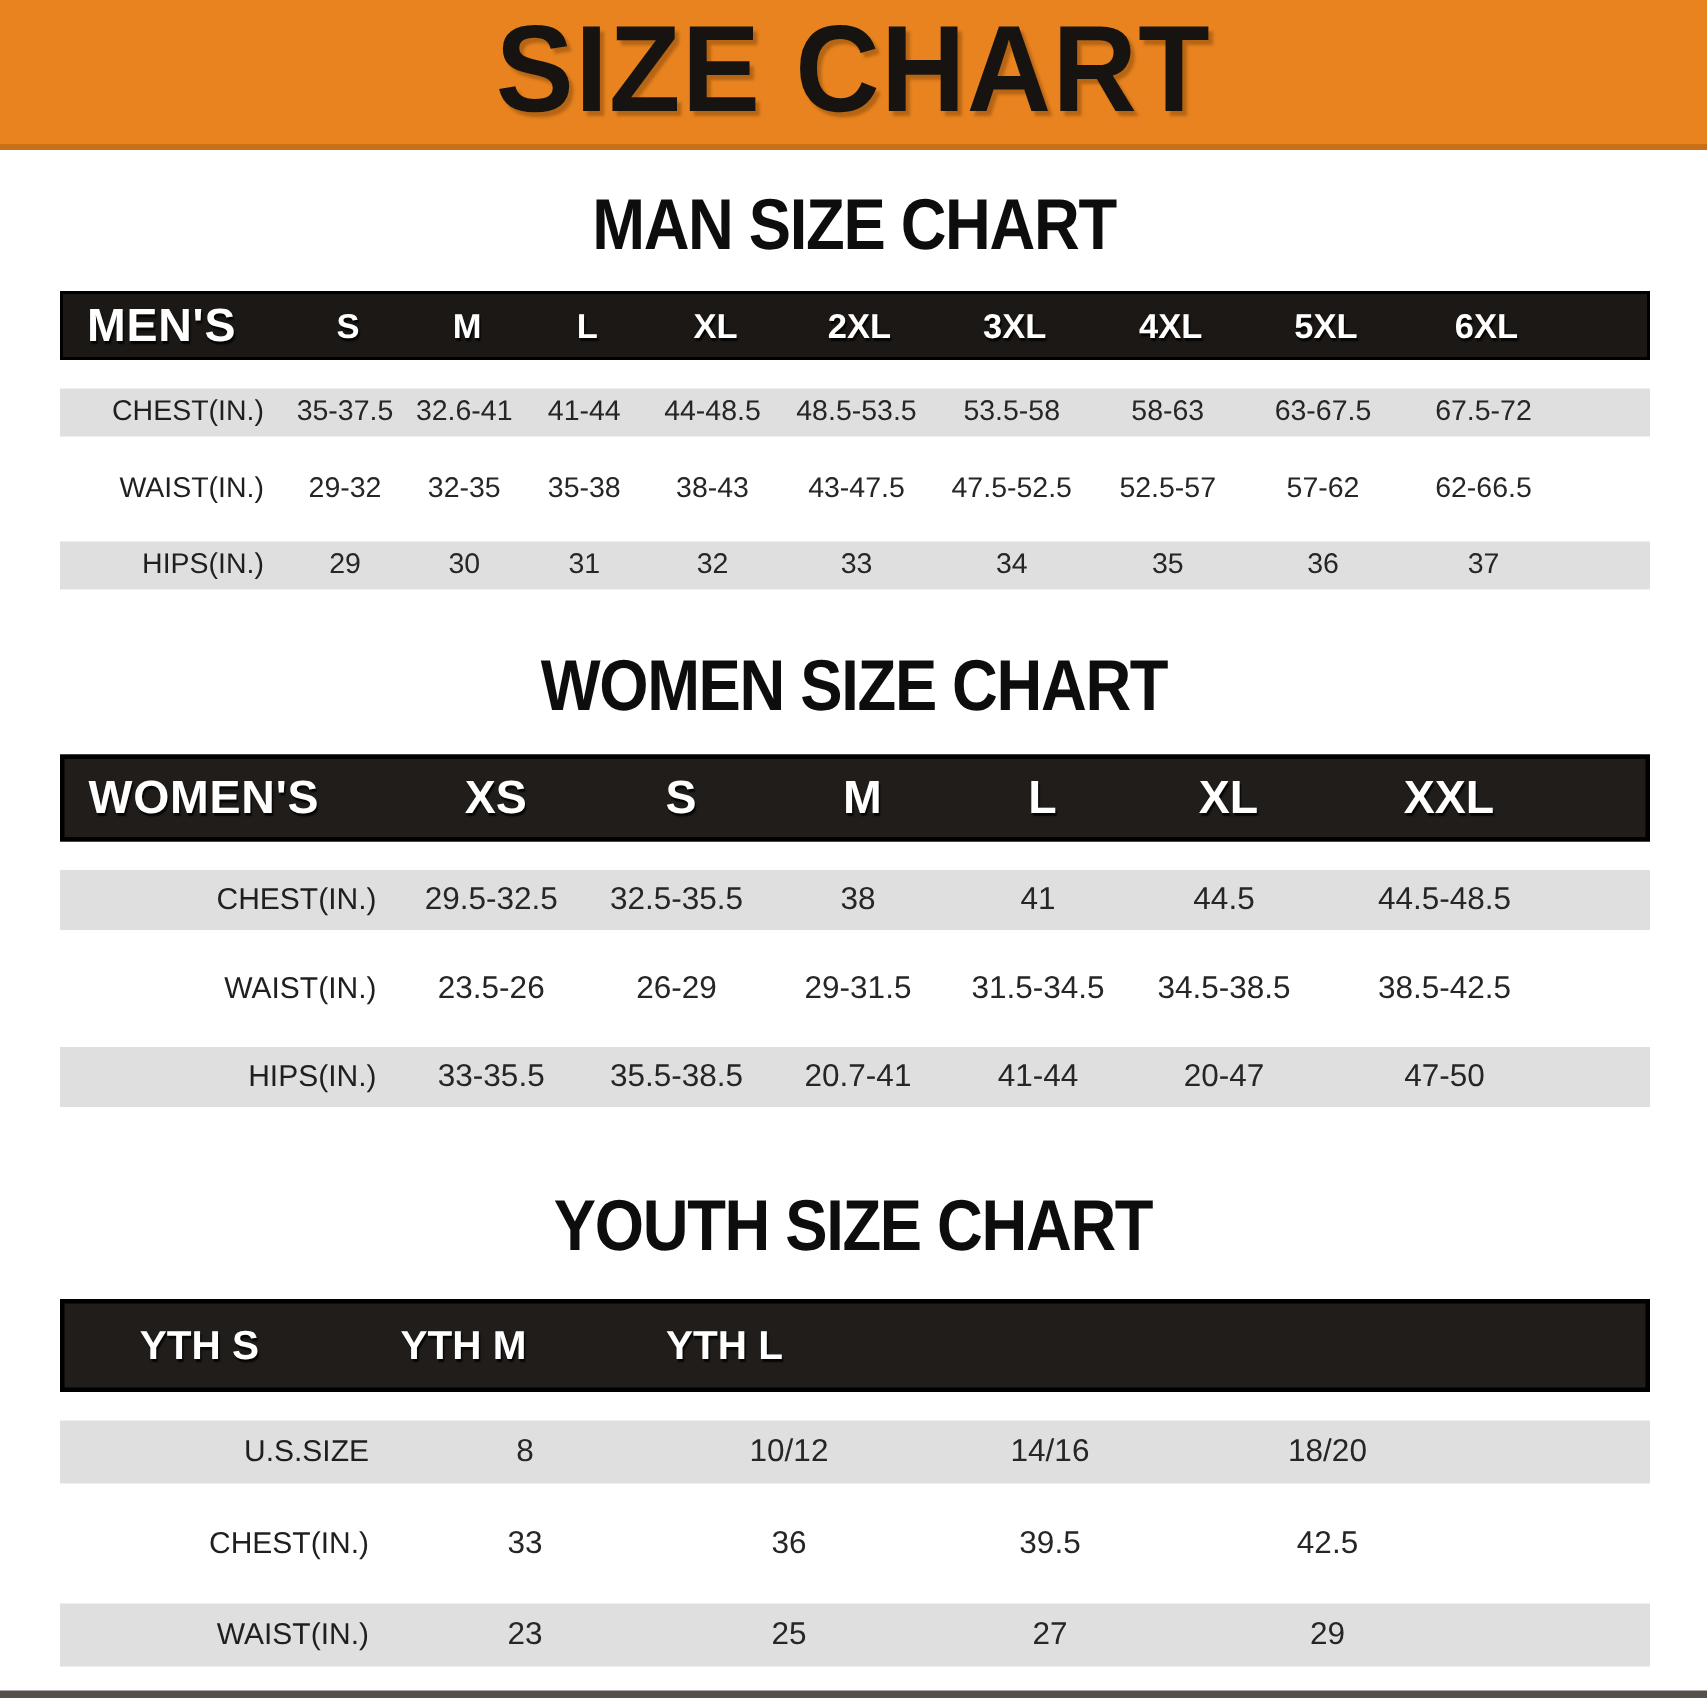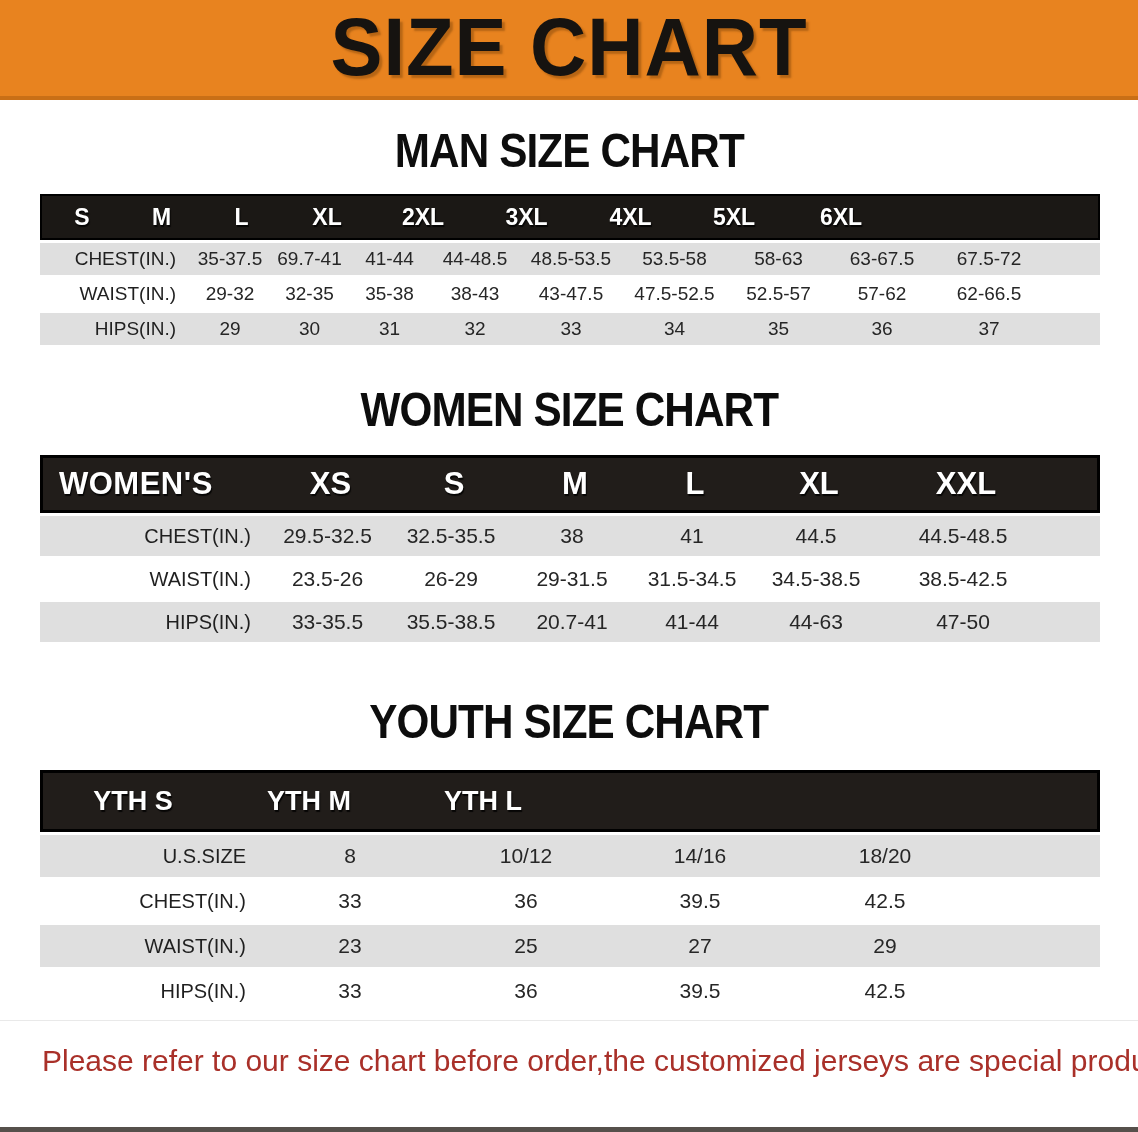--- a/index.html
+++ b/index.html
@@ -42,21 +42,21 @@
   .sec-heading > span { display: inline-block; transform: scaleX(0.88); transform-origin: center; letter-spacing: -1px; }
   .h-men   { margin-top: 26px; }
   .h-women { margin-top: 40px; }
   .h-youth { margin-top: 55px; }
   
   .sizetable { margin-left: 40px; width: 1060px; }
   .t-men   { margin-top: 18px; }
   .t-women { margin-top: 20px; }
   .t-youth { margin-top: 23px; }
   .trow { display: flex; align-items: center; }
-  .trow.bodyrow { margin-top: 3px; }
+  .trow.bodyrow { margin-top: 19px; }
   .thead {
     background: #1b1815;
     border: 2px solid #000000;
     box-sizing: border-box;
     color: #ffffff;
   }
   .t-men   .thead { height: 46px; }
   .t-women .thead { height: 58px; border-width: 3px; background: #211d1a; }
   .t-youth .thead { height: 62px; border-width: 3px; background: #211d1a; }
   .cell { box-sizing: border-box; text-align: center; white-space: nowrap; flex: 0 0 auto; }
@@ -90,35 +90,36 @@
 <div class="banner">
   <span class="banner-title">SIZE CHART</span>
 </div>
 
 <div class="sec-heading h-men">
   <span>MAN SIZE CHART</span>
 </div>
 
 <div class="sizetable t-men">
   <div class="trow thead">
+    <div class="cell label" style="width:150px">MEN'S</div>
     <div class="cell size" style="width:80px">S</div>
     <div class="cell size" style="width:79px">M</div>
     <div class="cell size" style="width:81px">L</div>
     <div class="cell size" style="width:90px">XL</div>
     <div class="cell size" style="width:102px">2XL</div>
     <div class="cell size" style="width:105px">3XL</div>
     <div class="cell size" style="width:103px">4XL</div>
     <div class="cell size" style="width:104px">5XL</div>
     <div class="cell size" style="width:110px">6XL</div>
     <div class="cell" style="width:52px"></div>
   </div>
   <div class="trow bodyrow gray">
     <div class="cell label" style="width:150px">CHEST(IN.)</div>
     <div class="cell" style="width:80px">35-37.5</div>
-    <div class="cell" style="width:79px">69.7-41</div>
+    <div class="cell" style="width:79px">32.6-41</div>
     <div class="cell" style="width:81px">41-44</div>
     <div class="cell" style="width:90px">44-48.5</div>
     <div class="cell" style="width:102px">48.5-53.5</div>
     <div class="cell" style="width:105px">53.5-58</div>
     <div class="cell" style="width:103px">58-63</div>
     <div class="cell" style="width:104px">63-67.5</div>
     <div class="cell" style="width:110px">67.5-72</div>
     <div class="cell" style="width:52px"></div>
   </div>
   <div class="trow bodyrow white">
@@ -183,21 +184,21 @@
     <div class="cell" style="width:128px">34.5-38.5</div>
     <div class="cell" style="width:166px">38.5-42.5</div>
     <div class="cell" style="width:48px"></div>
   </div>
   <div class="trow bodyrow gray">
     <div class="cell label" style="width:225px">HIPS(IN.)</div>
     <div class="cell" style="width:125px">33-35.5</div>
     <div class="cell" style="width:122px">35.5-38.5</div>
     <div class="cell" style="width:120px">20.7-41</div>
     <div class="cell" style="width:120px">41-44</div>
-    <div class="cell" style="width:128px">44-63</div>
+    <div class="cell" style="width:128px">20-47</div>
     <div class="cell" style="width:166px">47-50</div>
     <div class="cell" style="width:48px"></div>
   </div>
 </div>
 
 <div class="sec-heading h-youth">
   <span>YOUTH SIZE CHART</span>
 </div>
 
 <div class="sizetable t-youth">

